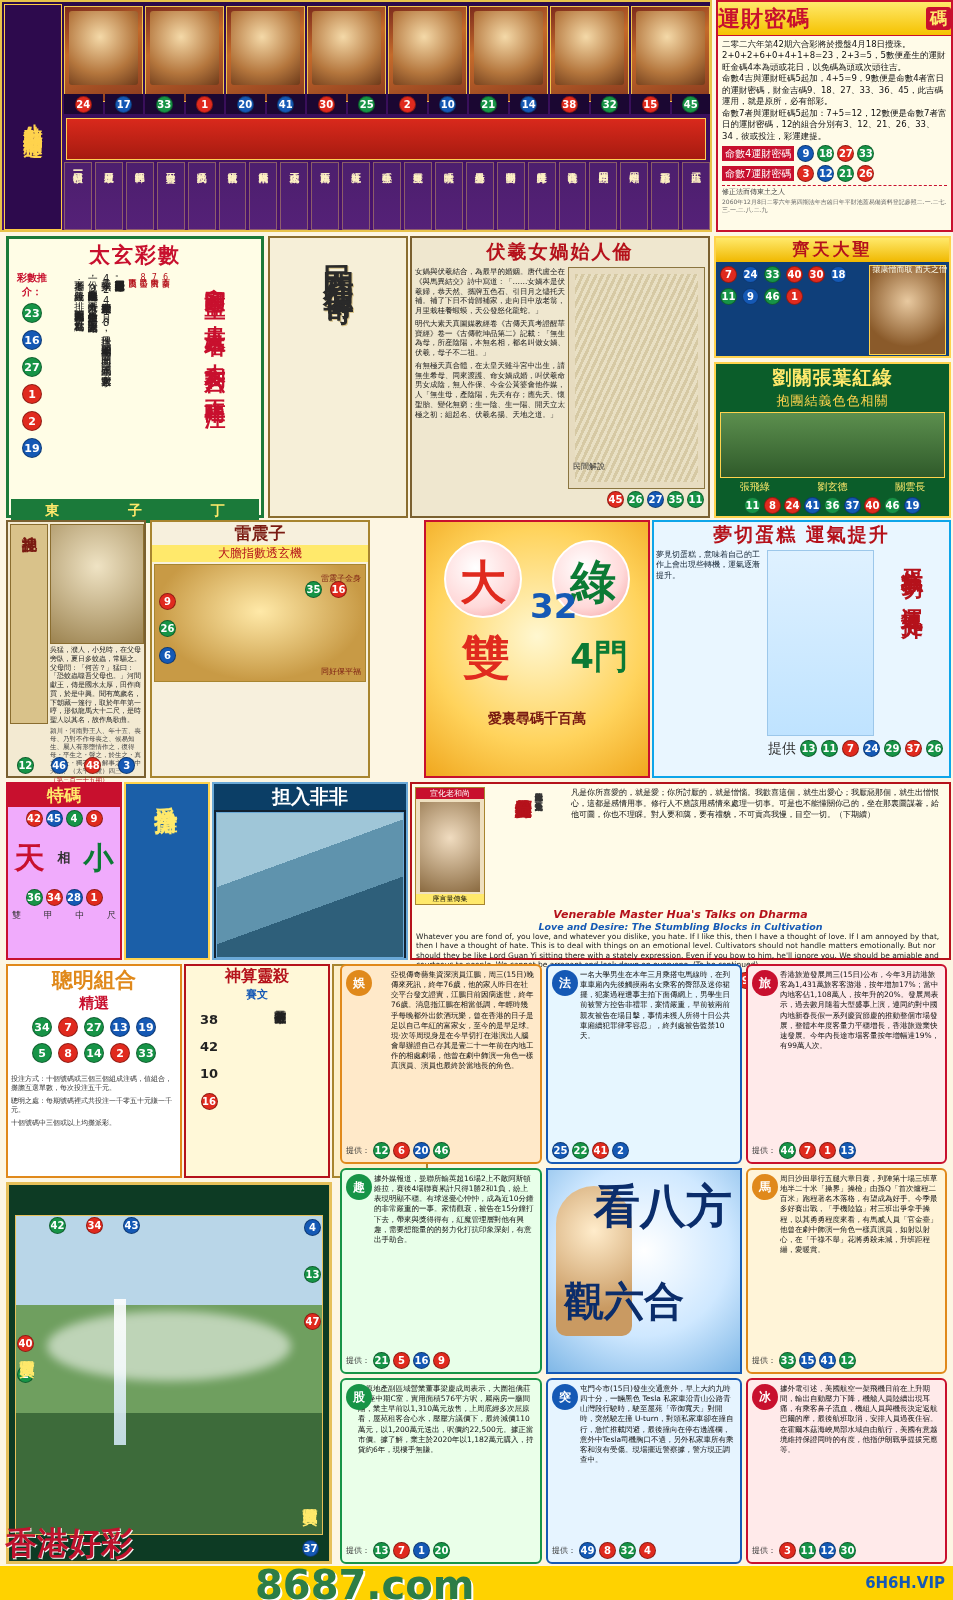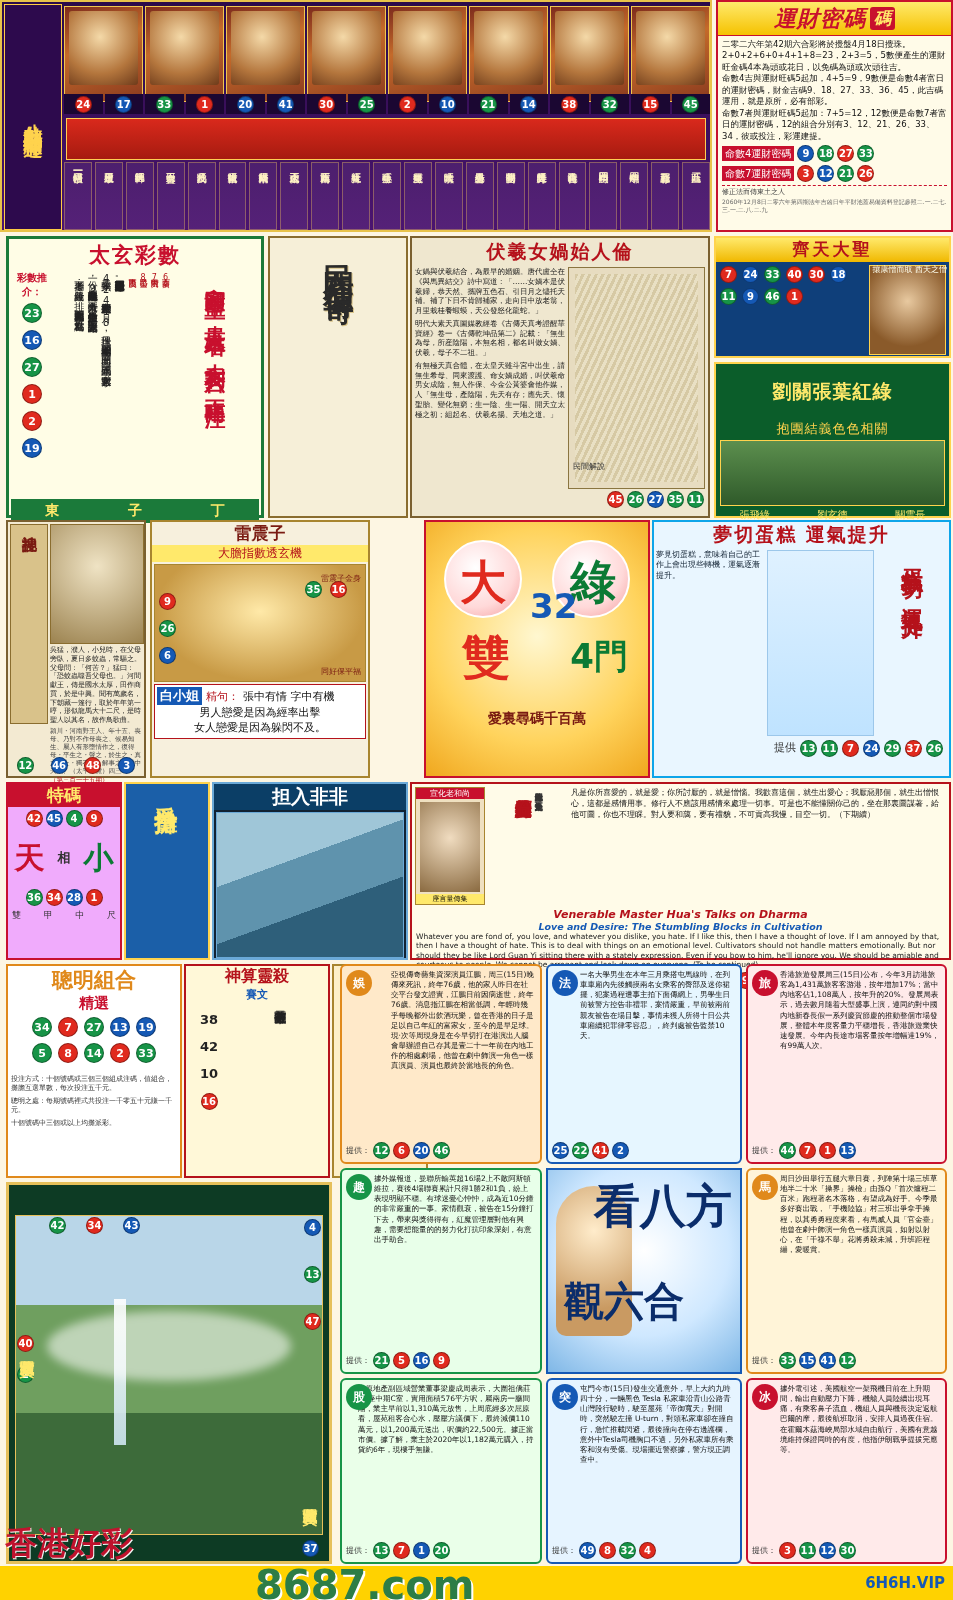--- a/index.html
+++ b/index.html
@@ -68,23 +68,22 @@
   }
   #banner-verse .vtext { line-height:1.12; font-size:10px; }
 
   
   #yuncai {
     left:716px; top:0; width:237px; height:232px;
     background:#fffbe8; border:2px solid #c8102e;
   }
   #yuncai-head {
     height:34px; background:linear-gradient(#ffe96b,#f5c200);
-    display:flex; align-items:center; justify-content:center; gap:4px;
+    display:flex; align-items:center; justify-content:space-between; gap:4px;
     border-bottom:1px solid #c8102e;
-    font-style:italic;
   }
   #yuncai-head .t { font-size:22px; font-weight:bold; color:#c8102e; letter-spacing:1px; }
   #yuncai-head .m { background:#c8102e;color:#ffe96b;font-size:17px;font-weight:bold;padding:0 4px;border-radius:3px;}
   #yuncai-body { padding:3px 4px; font-size:8.5px; line-height:1.35; color:#111; }
   .code-line { display:flex; align-items:center; gap:3px; margin-top:3px; }
   .code-line .lbl { background:#c8102e;color:#fff;font-size:10px;padding:1px 3px;white-space:nowrap;}
   #yuncai-foot { font-size:7px; color:#444; border-top:1px dashed #c8102e; margin-top:3px; padding-top:2px;}
 
   
   #taixuan {
@@ -133,21 +132,21 @@
   #qitian .bd { display:flex; height:96px; }
   #qitian .nums { width:150px; padding:4px; display:flex; flex-wrap:wrap; gap:5px; align-content:flex-start;}
   #qitian .portrait { flex:1; margin:3px; background:
       radial-gradient(circle at 50% 40%, #e8c9a0, #8a5a2a 70%); border:1px solid #ffd34d;}
   #qitian .side { position:absolute; right:2px; top:26px; font-size:8px; color:#ffe;}
 
   #liuguan {
     left:714px; top:362px; width:237px; height:156px;
     background:#0b5d2a; border:2px solid #ffd34d;
   }
-  #liuguan .hd { text-align:center; font-size:19px; font-weight:bold; color:#ffe96b; letter-spacing:1px; padding:15px 0;}
+  #liuguan .hd { text-align:center; font-size:19px; font-weight:bold; color:#ffe96b; letter-spacing:1px; padding:1px 0;}
   #liuguan .sub { text-align:center; font-size:13px; color:#ffd34d; letter-spacing:1px;}
   #liuguan .pic { height:66px; margin:2px 4px; background:
      linear-gradient(#5c8f4e,#2f5a2a); border:1px solid #ffd34d;}
   #liuguan .lbls { display:flex; justify-content:space-around; font-size:10px; color:#ffe96b;}
   #liuguan .balls { display:flex; gap:3px; justify-content:center; padding:3px 2px;}
 
   
   #soushen {
     left:6px; top:520px; width:140px; height:258px;
     background:#f3ead2; border:2px solid #7a6030;
@@ -635,29 +634,20 @@
         <span class="ball sm green">26</span>
         <span class="ball sm blue">6</span>
       </div>
       <div style="position:absolute;left:150px;top:16px;display:flex;gap:8px">
         <span class="ball sm green">35</span>
         <span class="ball sm red">16</span>
       </div>
       <div style="position:absolute;right:4px;top:8px;font-size:8px;color:#7a1b12">雷震子金身</div>
       <div style="position:absolute;right:4px;bottom:4px;font-size:8px;color:#7a1b12">同好保平福</div>
     </div>
-    <div class="white">
-      <div class="l1">
-        <span class="tag">白小姐</span>
-        <span style="font-size:11px;color:#b5121b">精句：</span>
-        <span style="font-size:11px;color:#111">張中有情 字中有機</span>
-      </div>
-      <div class="p">男人戀愛是因為經率出擊</div>
-      <div class="p">女人戀愛是因為躲閃不及。</div>
-    </div>
   </div>
 
   <div class="abs" id="dashuang">
     <div class="plate" style="left:18px;top:18px"></div>
     <div class="plate" style="right:18px;top:18px"></div>
     <div class="big" style="left:34px;top:30px;font-size:46px">大</div>
     <div class="big" style="right:32px;top:30px;font-size:46px;color:#0b7a34">綠</div>
     <div class="big" style="left:36px;top:104px;font-size:48px">雙</div>
     <div class="big" style="left:104px;top:64px;font-size:34px;color:#1559b5">32</div>
     <div class="big" style="right:20px;top:112px;font-size:34px;color:#0b7a34">4門</div>
@@ -667,21 +657,21 @@
   <div class="abs" id="mengqie">
     <div class="hd">夢切蛋糕 運氣提升</div>
     <div class="bd">
       <div class="c1">夢見切蛋糕，意味着自己的工作上會出現些轉機，運氣逐漸提升。</div>
       <div class="c2"></div>
       <div class="c3">
         <span class="vtext">蛋糕夢切 運氣提升</span>
       </div>
     </div>
     <div class="balls">
-      <span style="font-size:11px;color:#333">提供</span>
+      <span style="font-size:14px;color:#333">提供</span>
       <span class="ball sm green">13</span>
       <span class="ball sm green">11</span>
       <span class="ball sm red">7</span>
       <span class="ball sm blue">24</span>
       <span class="ball sm green">29</span>
       <span class="ball sm red">37</span>
       <span class="ball sm green">26</span>
     </div>
   </div>
 

